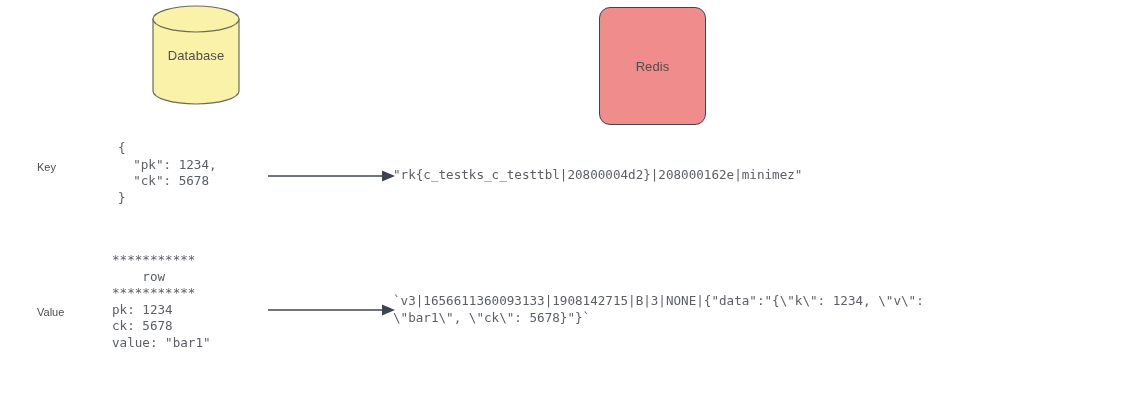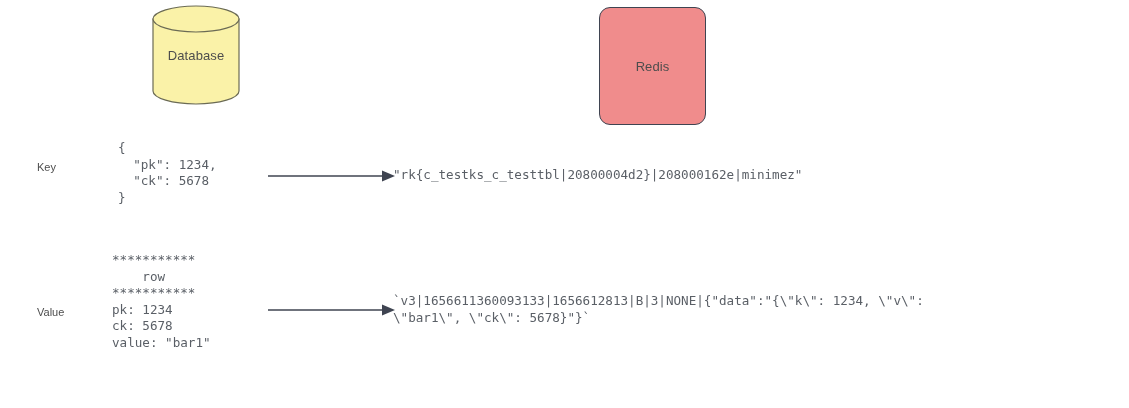--- a/index.html
+++ b/index.html
@@ -134,16 +134,16 @@
 ***********
 pk: 1234
 ck: 5678
 value: "bar1"</div>
 
   <svg class="arrow arrow-value" width="128" height="16" viewBox="0 0 128 16">
     <line x1="0" y1="8" x2="114" y2="8" stroke="#3f4451" stroke-width="1.4"></line>
     <path d="M114,2.5 L127,8 L114,13.5 Z" fill="#3f4451"></path>
   </svg>
 
-  <div class="mono value-dst">`v3|1656611360093133|1656612813|B|3|NONE|{"data":"{\"k\": 1234, \"v\":
+  <div class="mono value-dst">`v3|1656611360093133|1908142715|B|3|NONE|{"data":"{\"k\": 1234, \"v\":
 \"bar1\", \"ck\": 5678}"}`</div>
 
 </div>
 
 </body></html>

